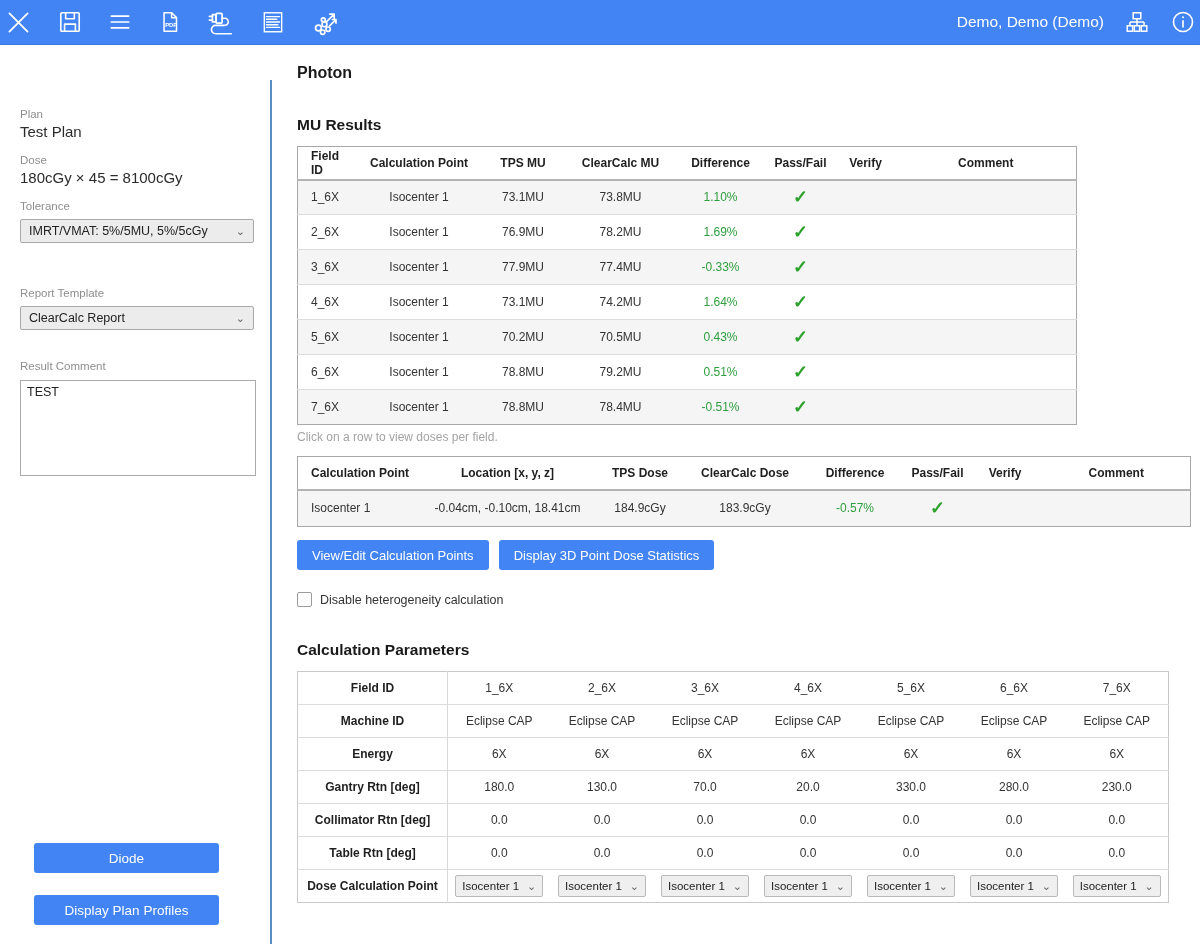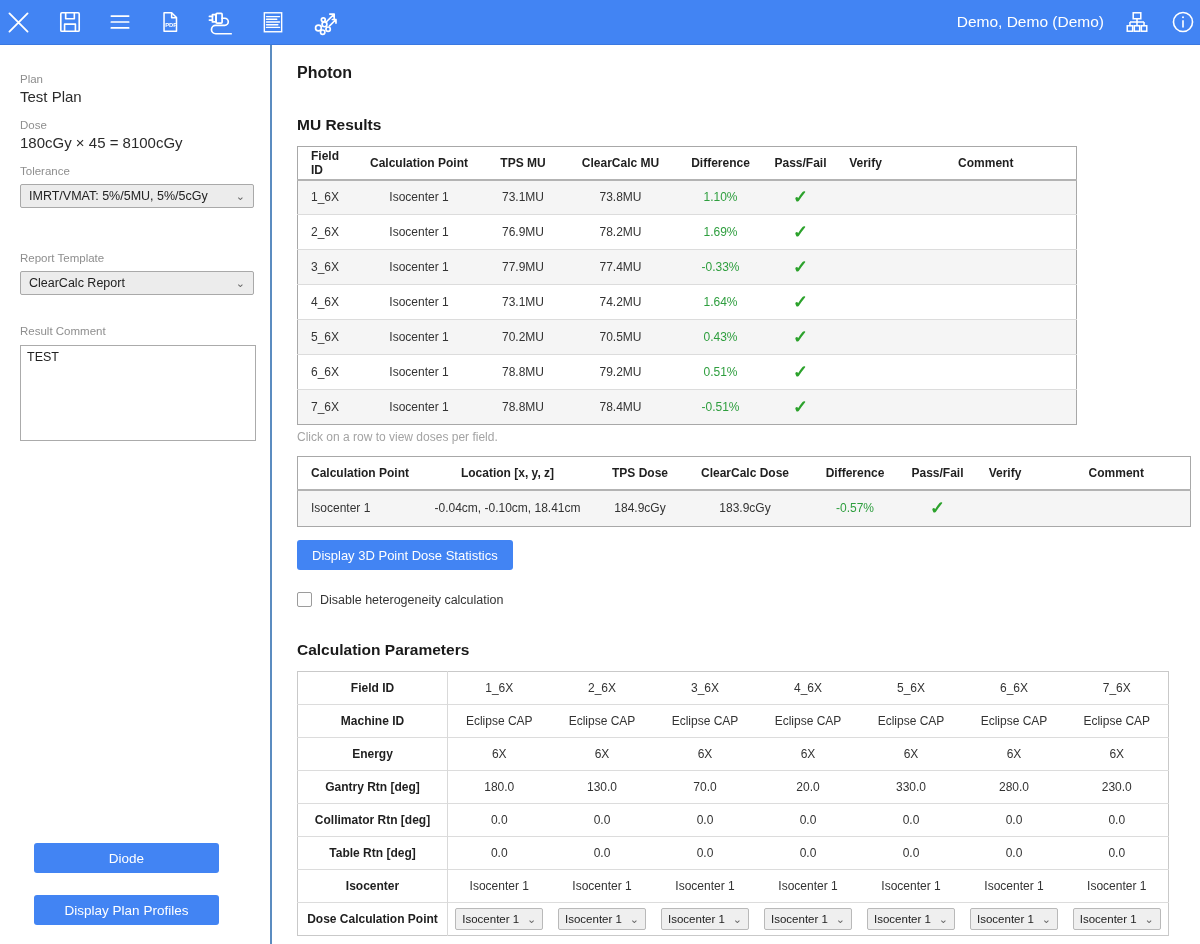--- a/index.html
+++ b/index.html
@@ -17,21 +17,21 @@
   .tb-icons { display:flex; align-items:center; gap:24px; }
   .tbi { display:inline-flex; align-items:center; justify-content:center; cursor:pointer; }
   .tbi svg { width:26px; height:26px; display:block; }
   .tbi.big svg { width:29px; height:29px; }
   .tb-right { margin-left:auto; display:flex; align-items:center; gap:20px; }
   .tb-user { color:#ffffff; font-size:15.5px; }
   
   .layout { display:flex; height:899px; }
   .sidebar {
     width:272px; min-width:272px; border-right:2px solid #5b8cc0;
-    padding:14px 18px 15px 20px; position:relative; background:#fff;
+    padding:14px 18px 15px 20px; position:relative; background:#fff;margin-top:35px;
   }
   .main { flex:1; padding:0 0 0 25px; overflow:hidden; }
   
   .s-label { font-size:11.5px; color:#8e8e8e; margin-top:14px; }
   .s-value { font-size:15px; color:#2b2b2b; margin-top:3px; }
   .s-select {
     margin-top:7px; width:234px; height:24px; background:#ececec;
     border:1px solid #a9a9a9; border-radius:2px; display:flex; align-items:center;
     justify-content:space-between; padding:0 8px; font-size:12.5px; color:#222;
     cursor:pointer;
@@ -340,20 +340,21 @@
           <td>183.9cGy</td>
           <td class="diff">-0.57%</td>
           <td><span class="check">✓</span></td>
           <td></td>
           <td></td>
         </tr>
         </tbody>
     </table>
 
     <div class="btn-row">
+      <button class="action-btn">View/Edit Calculation Points</button>
       <button class="action-btn">Display 3D Point Dose Statistics</button>
     </div>
 
     <div class="cbx-row">
       <span class="cbx"></span>
       <span class="cbx-label">Disable heterogeneity calculation</span>
     </div>
 
     <div class="h-sec">Calculation Parameters</div>
     <table class="p-tbl">
@@ -422,30 +423,20 @@
           <tr>
           <th>Table Rtn [deg]</th>
           <td>0.0</td>
           <td>0.0</td>
           <td>0.0</td>
           <td>0.0</td>
           <td>0.0</td>
           <td>0.0</td>
           <td>0.0</td>
         </tr>
-          <tr>
-          <th>Isocenter</th>
-          <td>Isocenter 1</td>
-          <td>Isocenter 1</td>
-          <td>Isocenter 1</td>
-          <td>Isocenter 1</td>
-          <td>Isocenter 1</td>
-          <td>Isocenter 1</td>
-          <td>Isocenter 1</td>
-        </tr>
         </tbody>
       <tbody>
         <tr>
           <th>Dose Calculation Point</th>
 
         <td>
             <span class="mini-select">
               <span>Isocenter 1</span>
               <span class="chev"></span>
             </span>

